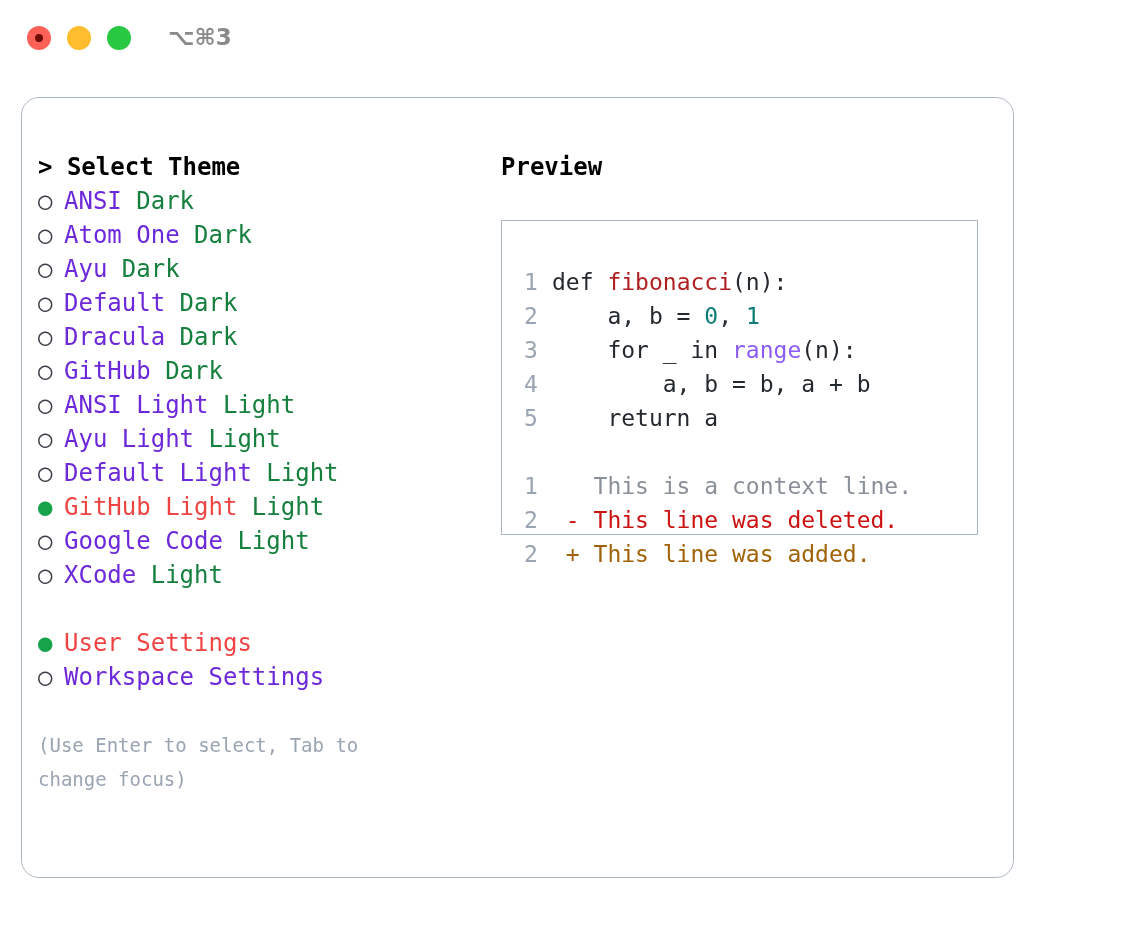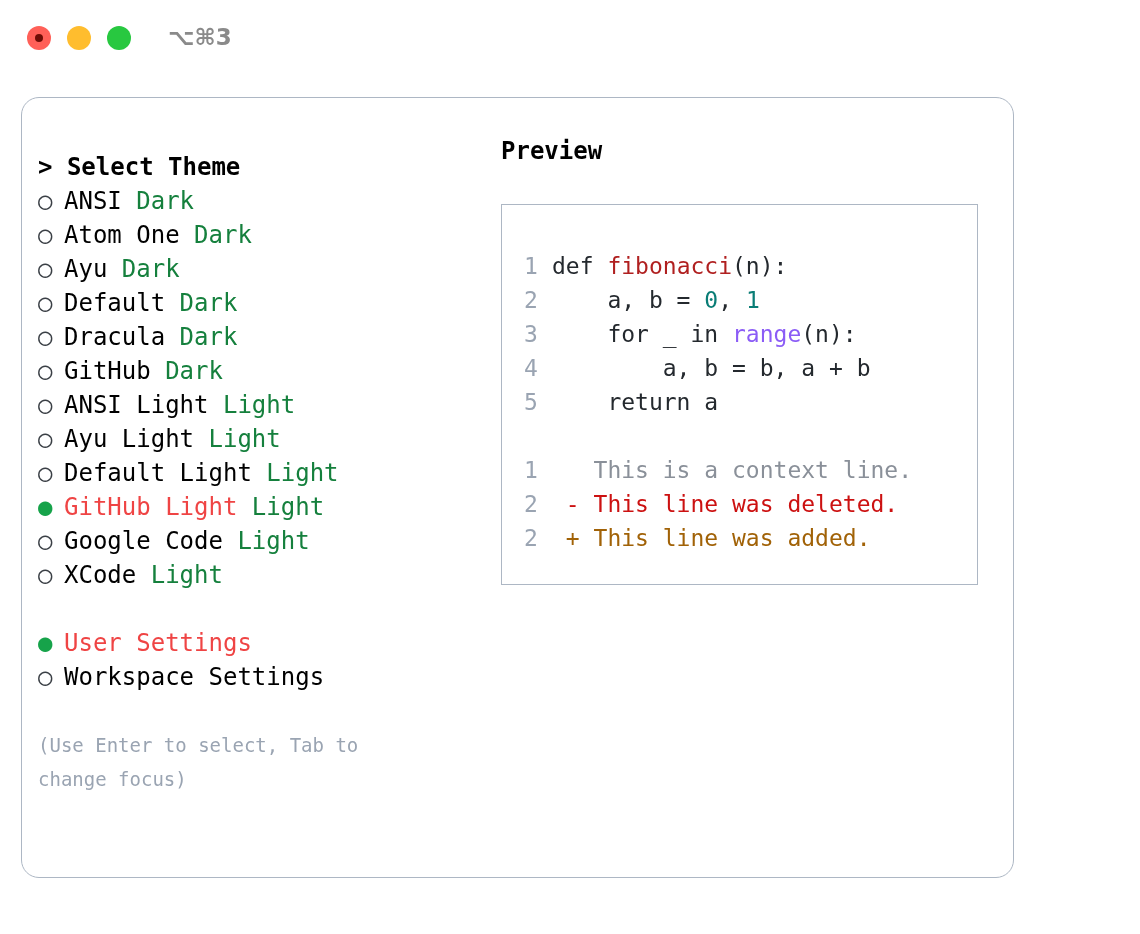--- a/index.html
+++ b/index.html
@@ -98,21 +98,21 @@
     color: #333a40;
     font-family: "DejaVu Sans Mono", "Liberation Mono", monospace;
   }
   .opt .mark {
     display: inline-block;
     width: 26px;
     color: #3a3f45;
   }
   .opt.sel .mark { color: #16a34a; }
   .opt.sel .nm   { color: #ef4444; }
-  .opt .nm       { color: #000000; }
+  .opt .nm       { color: #6d28d9; }
   .opt .tag {
     color: #15803d;
   }
 
   #apply-block { margin-top: 34px; }
   #apply-hdr {
     font-size: 24px;
     line-height: 34px;
     color: #000000;
     white-space: pre;
@@ -127,35 +127,35 @@
     color: #9aa4b2;
     width: 400px;
     white-space: pre-wrap;
     font-family: "DejaVu Sans Mono", "Liberation Mono", monospace;
   }
 
   
   #right-col {
     position: absolute;
     left: 479px;
-    top: 36px;
+    top: 52px;
     width: 500px;
   }
   #preview-title {
     font-size: 24px;
     line-height: 34px;
     font-weight: bold;
     color: #000000;
     white-space: pre;
     font-family: "DejaVu Sans Mono", "Liberation Mono", monospace;
   }
   #preview-box {
     margin-top: 36px;
     width: 477px;
-    height: 381px;
+    height: 315px;
     border: 1.6px solid #adb7c4;
     box-sizing: border-box;
     background: #ffffff;
     padding: 44px 16px 0 22px;
   }
   .cl {
     font-size: 23px;
     line-height: 34px;
     white-space: pre;
     font-family: "DejaVu Sans Mono", "Liberation Mono", monospace;

